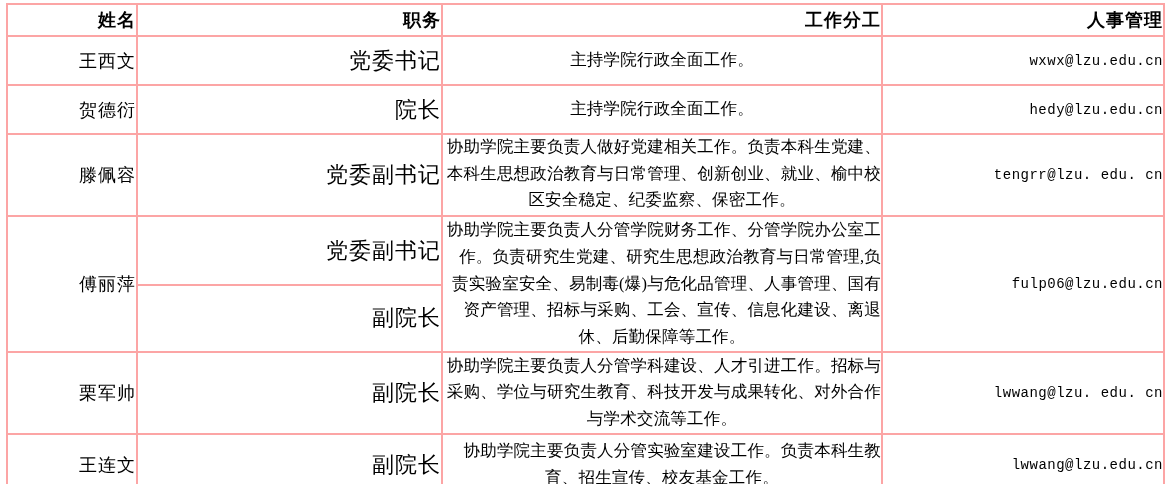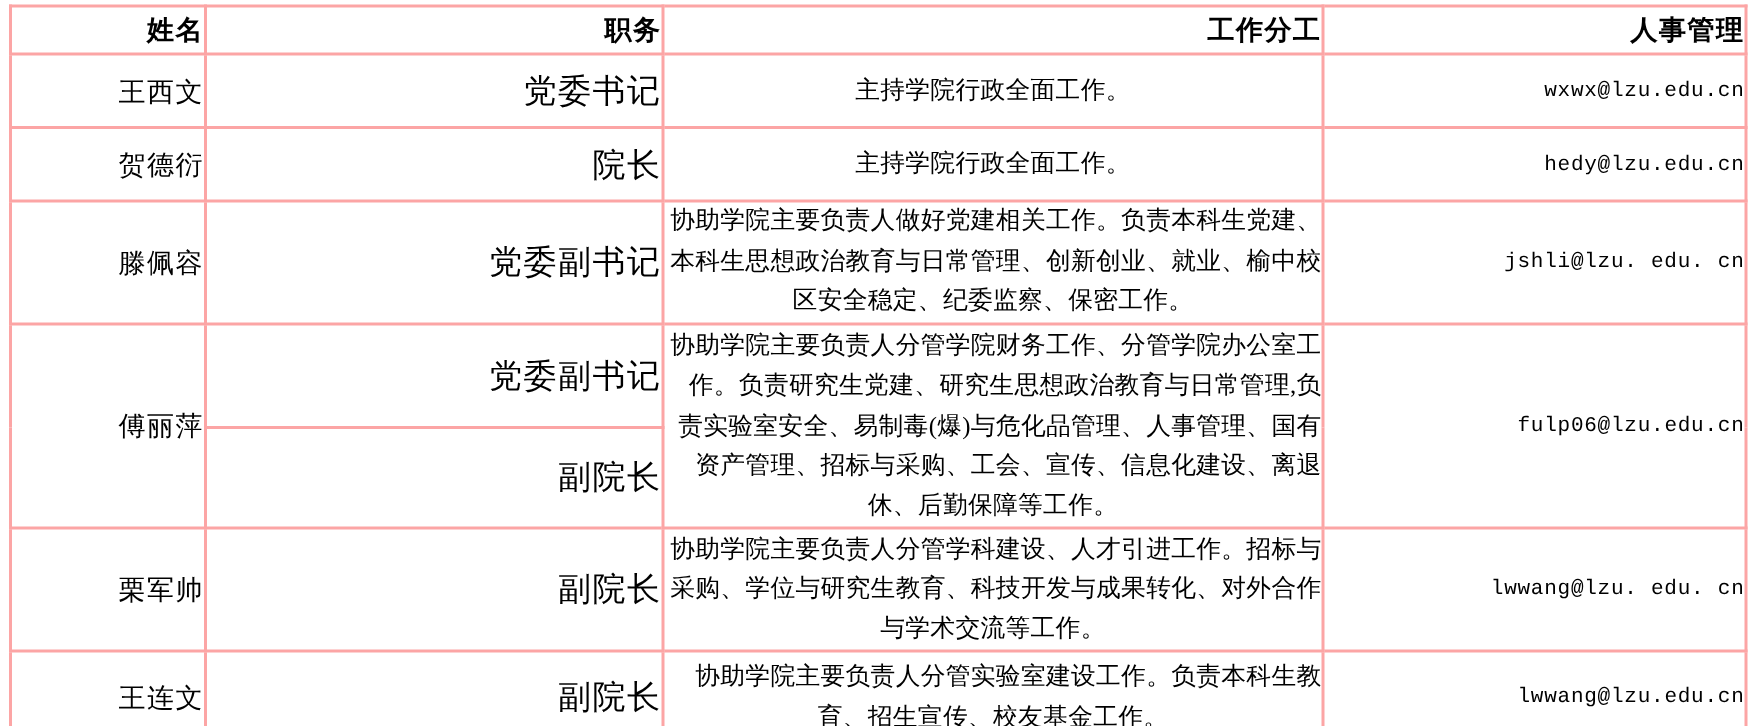--- a/index.html
+++ b/index.html
@@ -100,21 +100,21 @@
       <tr class="r2">
         <td class="cell-name">贺德衍</td>
         <td class="cell-title">院长</td>
         <td class="cell-duty">主持学院行政全面工作。</td>
         <td class="cell-contact">hedy@lzu.edu.cn</td>
       </tr>
       <tr class="r3">
         <td class="cell-name">滕佩容</td>
         <td class="cell-title">党委副书记</td>
         <td class="cell-duty">协助学院主要负责人做好党建相关工作。负责本科生党建、本科生思想政治教育与日常管理、创新创业、就业、榆中校区安全稳定、纪委监察、保密工作。</td>
-        <td class="cell-contact">jshli@lzu. edu. cn</td>
+        <td class="cell-contact">tengrr@lzu. edu. cn</td>
       </tr>
       <tr class="r4a">
         <td class="cell-name" rowspan="2">傅丽萍</td>
         <td class="cell-title">党委副书记</td>
         <td class="cell-duty" rowspan="2">协助学院主要负责人分管学院财务工作、分管学院办公室工作。负责研究生党建、研究生思想政治教育与日常管理,负责实验室安全、易制毒(爆)与危化品管理、人事管理、国有资产管理、招标与采购、工会、宣传、信息化建设、离退休、后勤保障等工作。</td>
         <td class="cell-contact" rowspan="2">fulp06@lzu.edu.cn</td>
       </tr>
       <tr class="r4b">
         <td class="cell-title">副院长</td>
       </tr>

